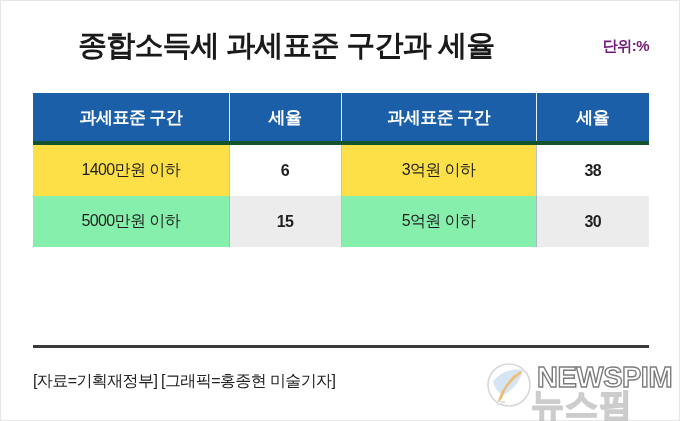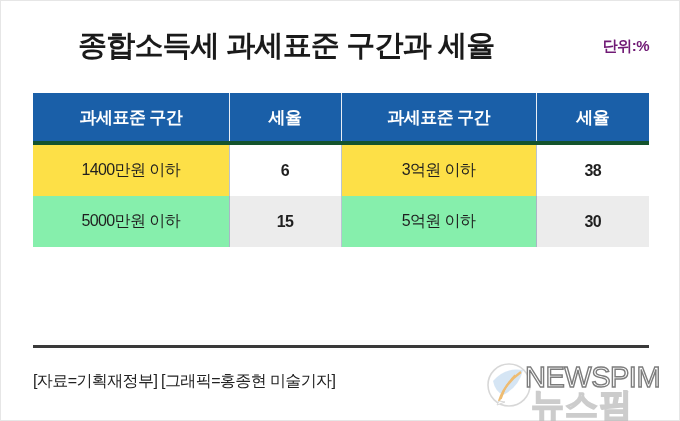--- a/index.html
+++ b/index.html
@@ -150,25 +150,25 @@
   }
   .wm-text {
     position: absolute;
     left: 40px;
     top: 2px;
     width: 146px;
     height: 52px;
   }
   .wm-latin {
     position: absolute;
-    left: 0;
+    left: 12px;
     top: 2px;
     font-size: 29px;
     line-height: 32px;
-    font-weight: normal;
+    font-weight: bold;
     font-family: "Liberation Sans", "DejaVu Sans", sans-serif;
     color: #ffffff;
     -webkit-text-stroke: 1.4px #4a4a4a;
     letter-spacing: -0.5px;
     white-space: nowrap;
   }
   .wm-hangul {
     position: absolute;
     left: 6px;
     top: 28px;

